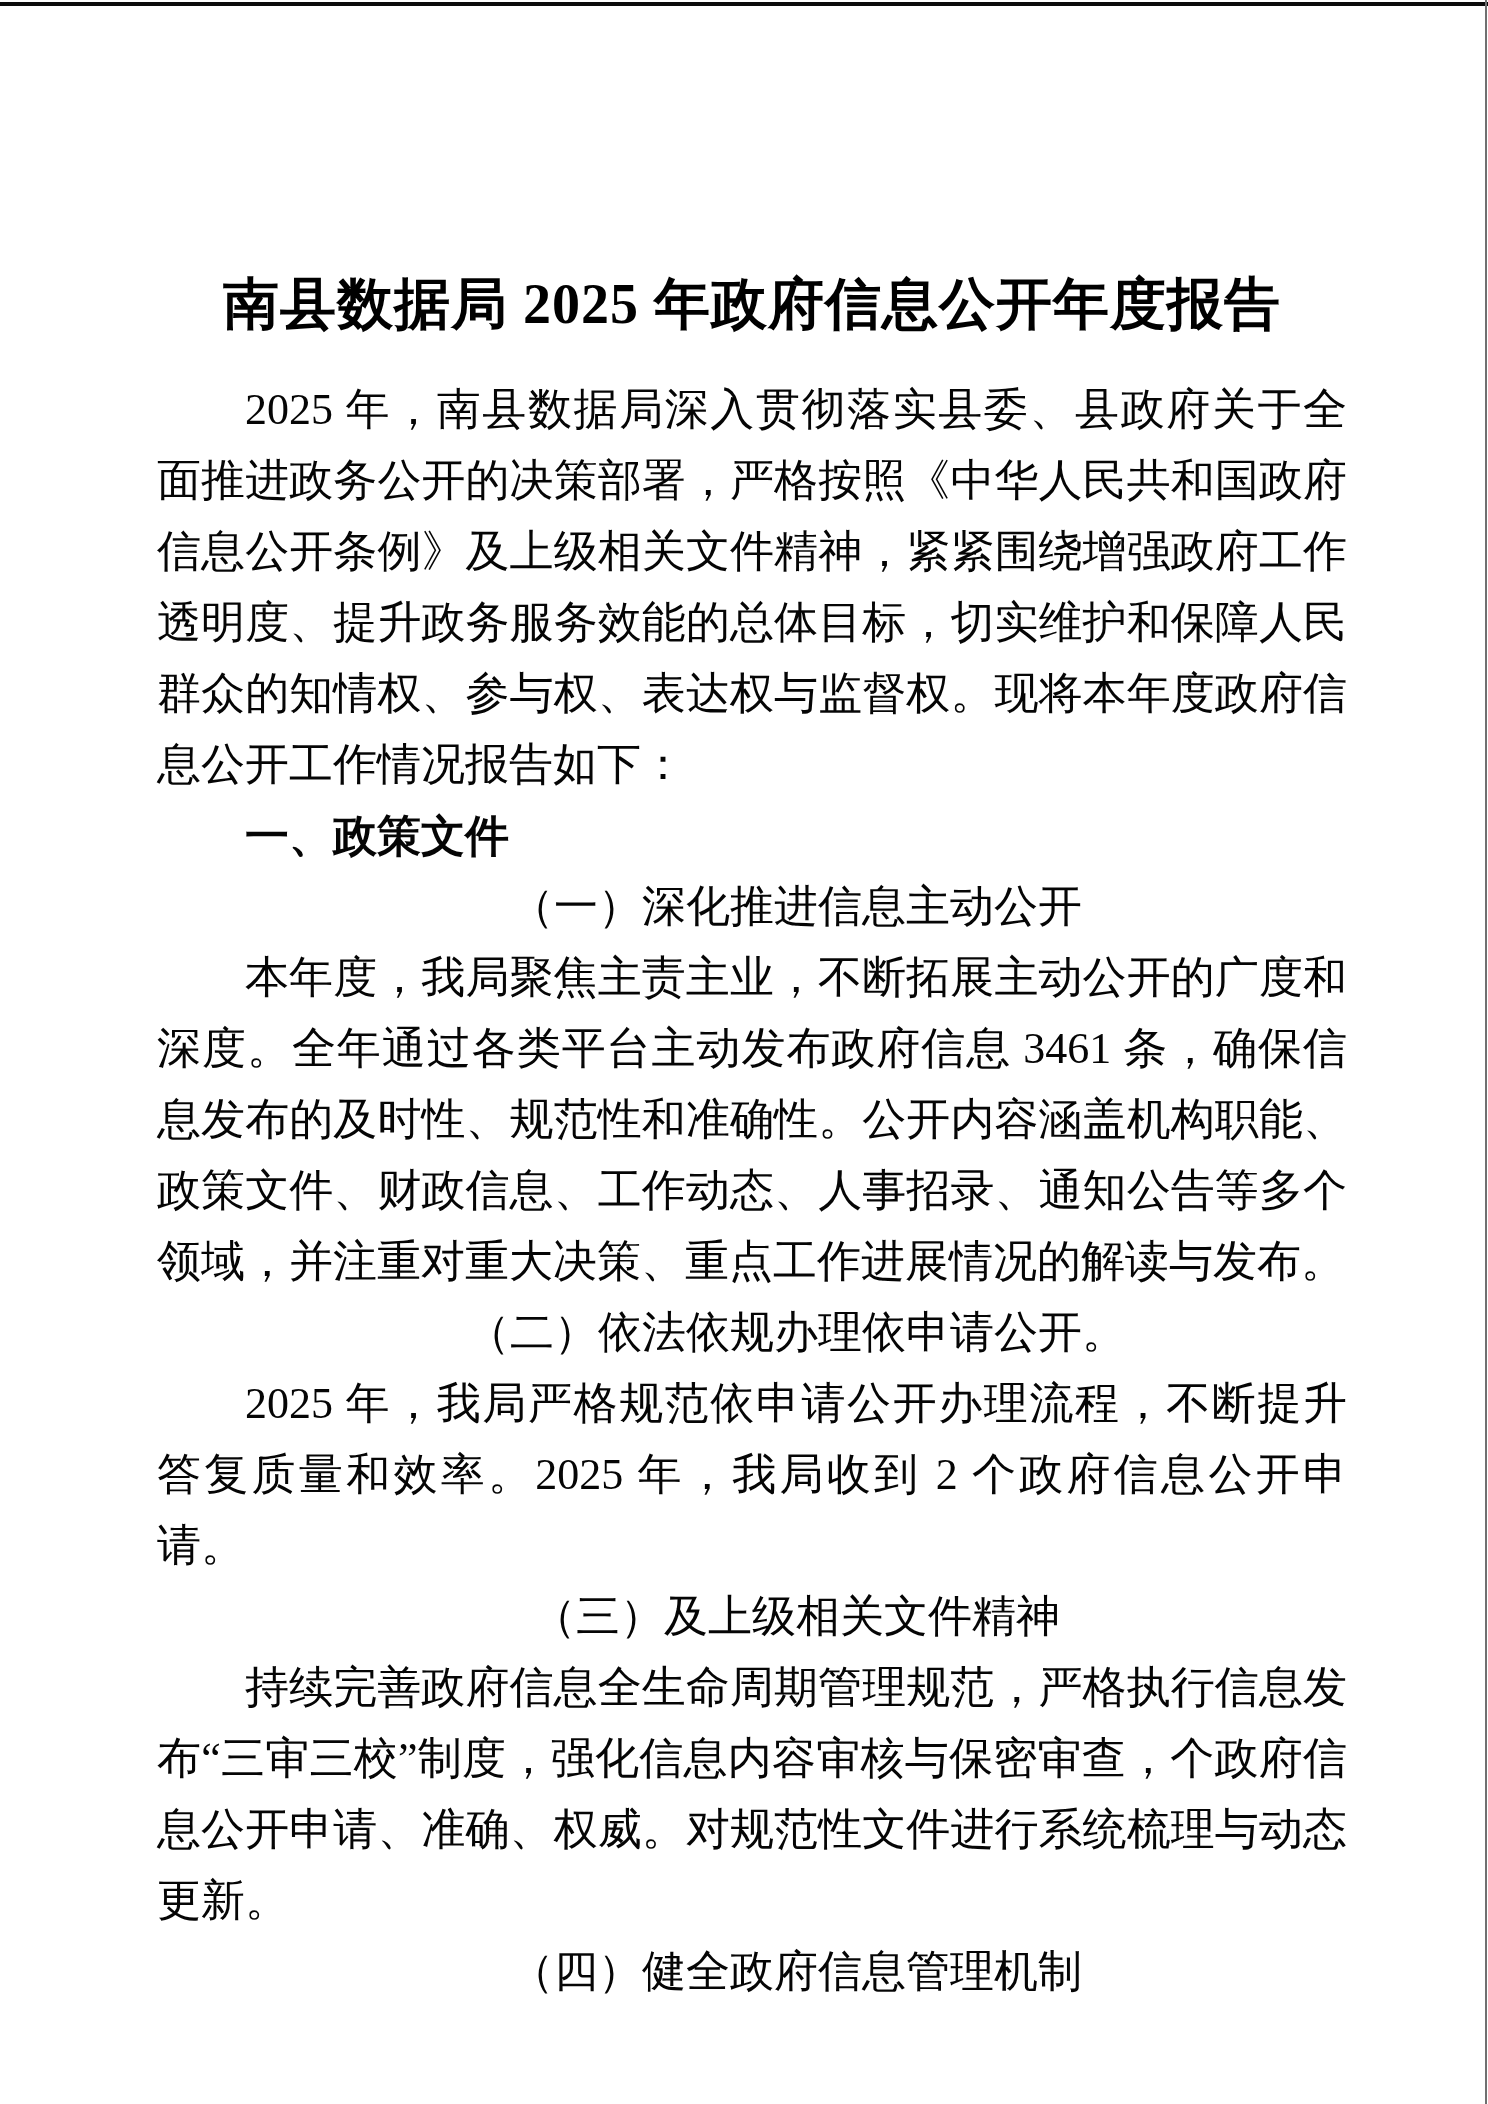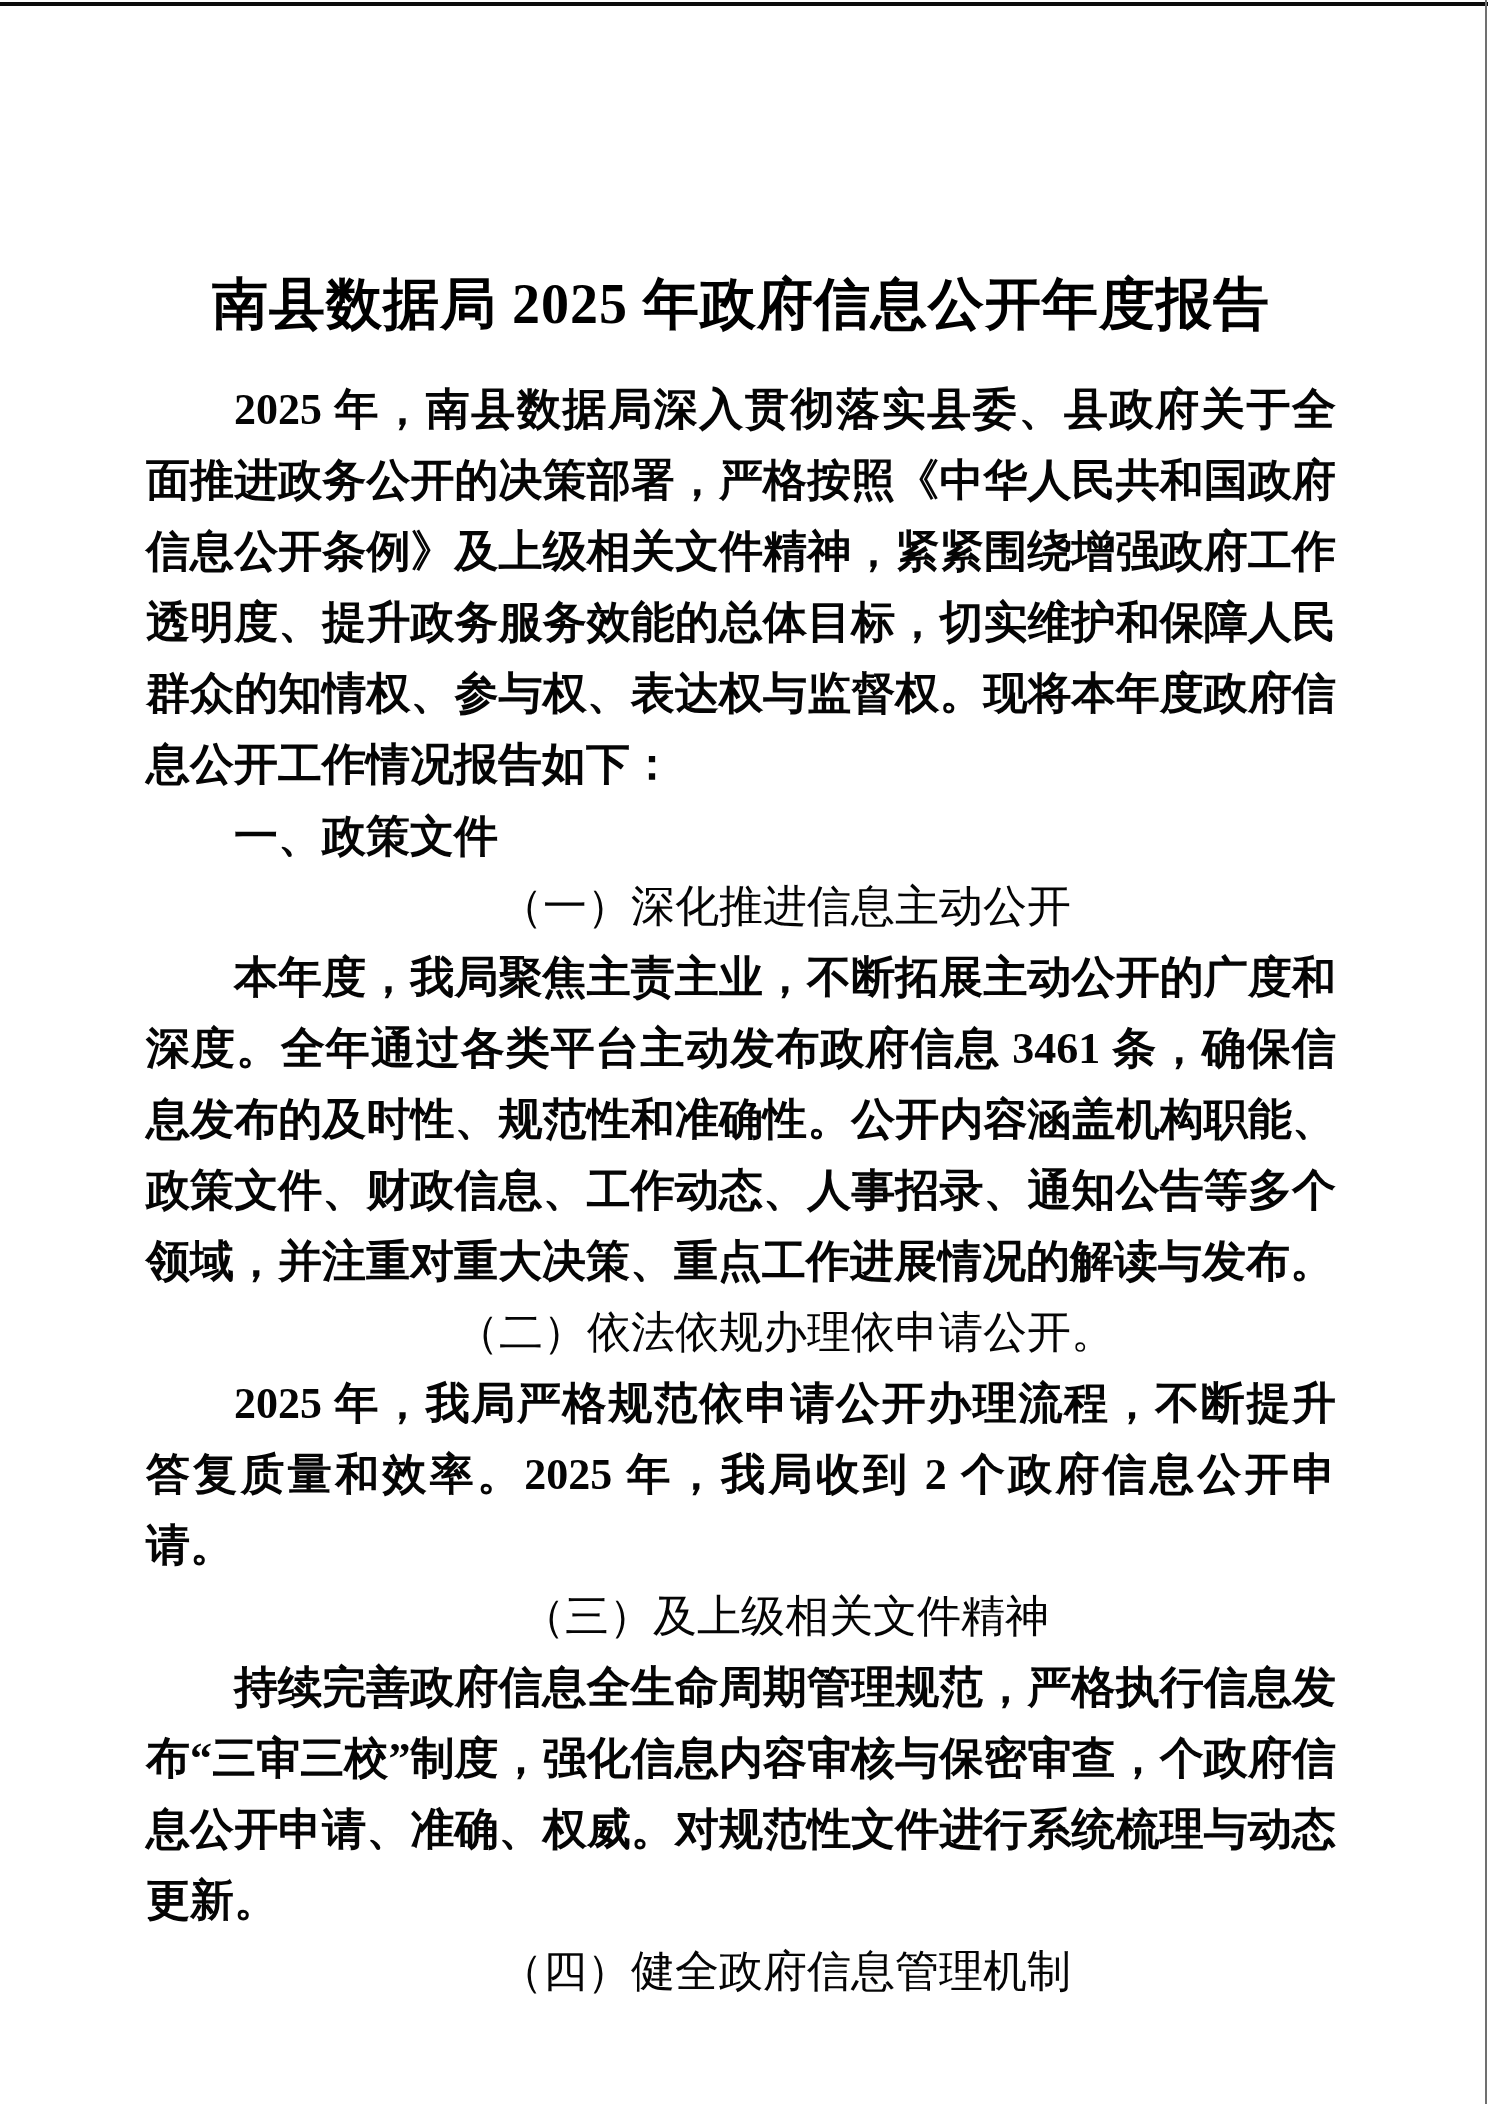--- a/index.html
+++ b/index.html
@@ -28,21 +28,21 @@
     position: absolute;
     top: 0;
     right: 1px;
     width: 2px;
     height: 2104px;
     background: #707070;
   }
   
   .doc {
     position: absolute;
-    left: 146px;
+    left: 157px;
     top: 262px;
     width: 1190px;
   }
   .doc-title {
     font-family: "Liberation Serif", "DejaVu Serif", serif;
     font-weight: 700;
     font-size: 56px;
     line-height: 84px;
     text-align: center;
     letter-spacing: 1px;
@@ -55,21 +55,20 @@
     font-size: 44px;
     line-height: 71px;
     margin: 0;
     text-indent: 88px;
     color: #050505;
   }
   .para {
     font-family: "Liberation Serif", "DejaVu Serif", serif;
     text-align: justify;
     text-justify: inter-character;
-    font-weight: bold;
   }
   .heading-1 {
     font-family: "Liberation Sans", "DejaVu Sans", sans-serif;
     font-weight: 700;
     text-align: left;
   }
   .heading-2 {
     font-family: Liberation Serif, serif;
     font-weight: 500;
     text-align: center;

